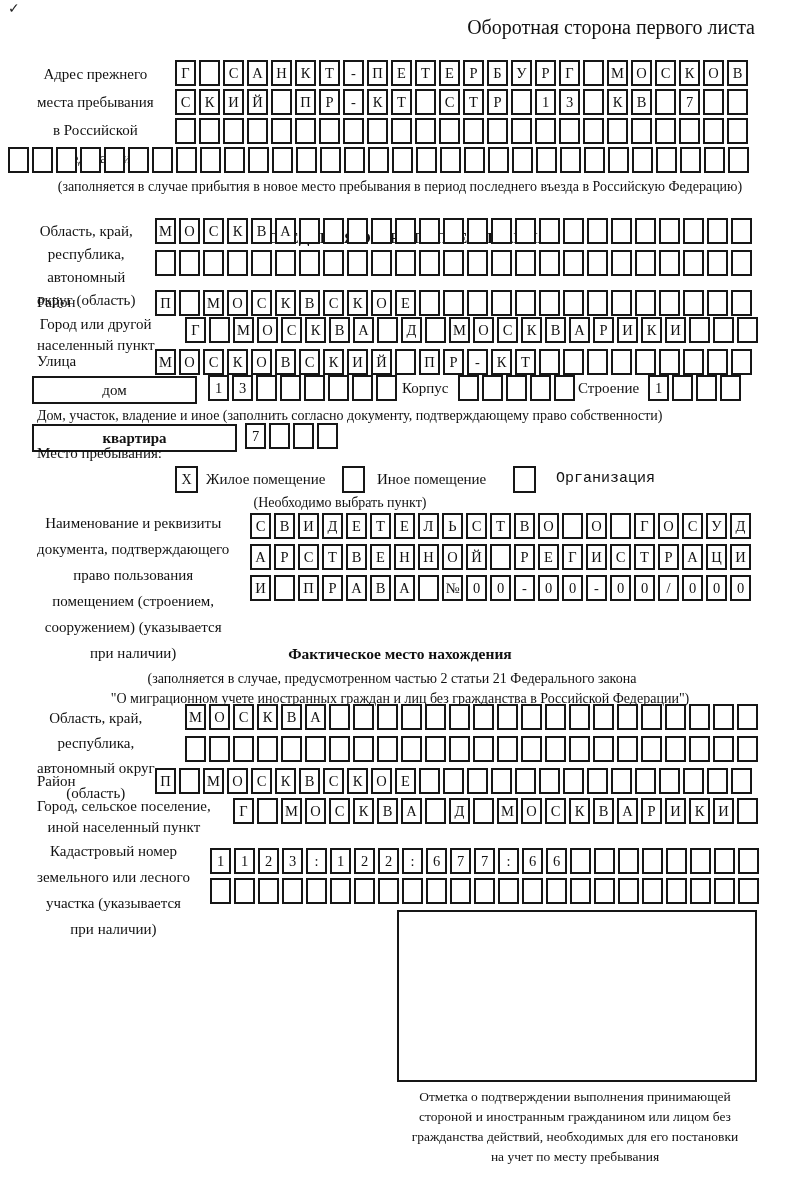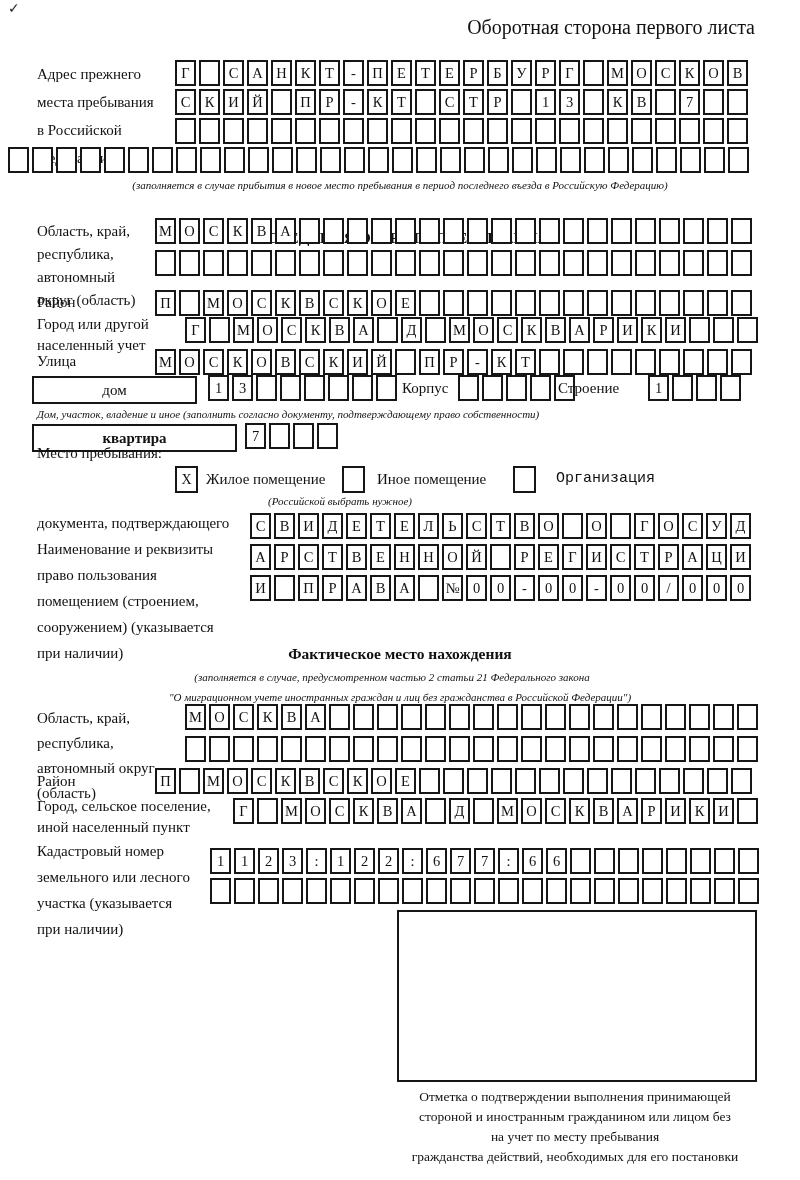--- a/index.html
+++ b/index.html
@@ -1,31 +1,31 @@
 <!DOCTYPE html>
 <html><head>
 <meta charset="utf-8">
 <style>
   html,body{margin:0;padding:0;background:#fff;}
   .page{position:relative;width:800px;height:1180px;background:#ffffff;
         font-family:"Liberation Serif",serif;color:#111;overflow:hidden;}
   .hdr{position:absolute;top:16px;right:45px;font-size:20px;}
   .corner{position:absolute;top:0px;left:8px;font-size:14px;color:#222;}
   .lbl{position:absolute;font-size:15px;line-height:1.25;white-space:nowrap;}
-  .lblblock{position:absolute;font-size:15px;}
+  .lblblock{position:absolute;font-size:15px;text-align:center;}
   .lblblock div{white-space:nowrap;}
   .cellrow{position:absolute;display:flex;gap:3px;}
   .cell{flex:0 0 auto;width:17px;height:22px;border:2px solid #161616;
         display:flex;align-items:center;justify-content:center;
         font-size:14.5px;line-height:1;background:#fff;}
   .checkbox{position:absolute;width:19px;height:23px;border:2px solid #161616;
         display:flex;align-items:center;justify-content:center;font-size:14px;background:#fff;}
   .widebox{position:absolute;height:24px;border:2px solid #161616;
         display:flex;align-items:center;justify-content:center;font-size:15px;background:#fff;}
-  .caption{position:absolute;font-size:11px;line-height:1.3;font-style:italic;}
+  .caption{position:absolute;font-size:14px;line-height:1.3;}
   .center{text-align:center;}
   .title{position:absolute;left:0;width:800px;text-align:center;font-weight:bold;font-size:15.5px;}
   .stampbox{position:absolute;border:2px solid #161616;background:#fff;}
   .stampcap{position:absolute;font-size:13.5px;line-height:20px;text-align:center;}
 </style>
 </head>
 <body>
 
 <div class="page">
 
@@ -238,21 +238,21 @@
       <div class="cell"></div>
       <div class="cell"></div>
       <div class="cell"></div>
       <div class="cell"></div>
       <div class="cell"></div>
       <div class="cell"></div>
     </div>
 
   <div class="lblblock" style="left:37px;top:314px;line-height:21px;">
       <div>Город или другой</div>
-      <div>населенный учет</div>
+      <div>населенный пункт</div>
     </div>
   <div class="cellrow" style="left:185px;top:317px;">
       <div class="cell">Г</div>
       <div class="cell"></div>
       <div class="cell">М</div>
       <div class="cell">О</div>
       <div class="cell">С</div>
       <div class="cell">К</div>
       <div class="cell">В</div>
       <div class="cell">А</div>
@@ -315,21 +315,21 @@
       <div class="cell"></div>
     </div>
   <div class="lbl" style="left:402px;top:379px;">Корпус</div>
   <div class="cellrow" style="left:458px;top:375px;">
       <div class="cell"></div>
       <div class="cell"></div>
       <div class="cell"></div>
       <div class="cell"></div>
       <div class="cell"></div>
     </div>
-  <div class="lbl" style="left:558px;top:379px;">Строение</div>
+  <div class="lbl" style="left:578px;top:379px;">Строение</div>
   <div class="cellrow" style="left:648px;top:375px;">
       <div class="cell">1</div>
       <div class="cell"></div>
       <div class="cell"></div>
       <div class="cell"></div>
     </div>
   <div class="caption" style="left:37px;top:407px;">Дом, участок, владение и иное (заполнить согласно документу, подтверждающему право собственности)</div>
 
   <div class="widebox" style="left:32px;top:424px;width:201px;font-weight:bold;">квартира</div>
   <div class="cellrow" style="left:245px;top:423px;">
@@ -339,25 +339,25 @@
       <div class="cell"></div>
     </div>
 
   <div class="lbl" style="left:37px;top:444px;">Место пребывания:</div>
   <div class="checkbox" style="left:175px;top:466px;">X</div>
   <div class="lbl" style="left:206px;top:470px;">Жилое помещение</div>
   <div class="checkbox" style="left:342px;top:466px;"></div>
   <div class="lbl" style="left:377px;top:470px;">Иное помещение</div>
   <div class="checkbox" style="left:513px;top:466px;"></div>
   <div class="lbl" style="left:556px;top:470px;font-family:Liberation Mono, monospace;">Организация</div>
-  <div class="caption center" style="left:165px;top:494px;width:350px;">(Российской выбрать нужное)</div>
+  <div class="caption center" style="left:165px;top:494px;width:350px;">(Необходимо выбрать пункт)</div>
 
   <div class="lblblock" style="left:37px;top:510px;line-height:26px;">
+      <div>Наименование и реквизиты</div>
       <div>документа, подтверждающего</div>
-      <div>Наименование и реквизиты</div>
       <div>право пользования</div>
       <div>помещением (строением,</div>
       <div>сооружением) (указывается</div>
       <div>при наличии)</div>
     </div>
   <div class="cellrow" style="left:250px;top:513px;">
       <div class="cell">С</div>
       <div class="cell">В</div>
       <div class="cell">И</div>
       <div class="cell">Д</div>
@@ -601,17 +601,17 @@
       <div class="cell"></div>
       <div class="cell"></div>
       <div class="cell"></div>
       <div class="cell"></div>
     </div>
 
   <div class="stampbox" style="left:397px;top:910px;width:356px;height:168px;"></div>
   <div class="stampcap" style="left:393px;top:1087px;width:364px;">
       <div>Отметка о подтверждении выполнения принимающей</div>
       <div>стороной и иностранным гражданином или лицом без</div>
+      <div>гражданства действий, необходимых для его постановки</div>
       <div>на учет по месту пребывания</div>
-      <div>гражданства действий, необходимых для его постановки</div>
     </div>
 
 </div>
 
 </body></html>

